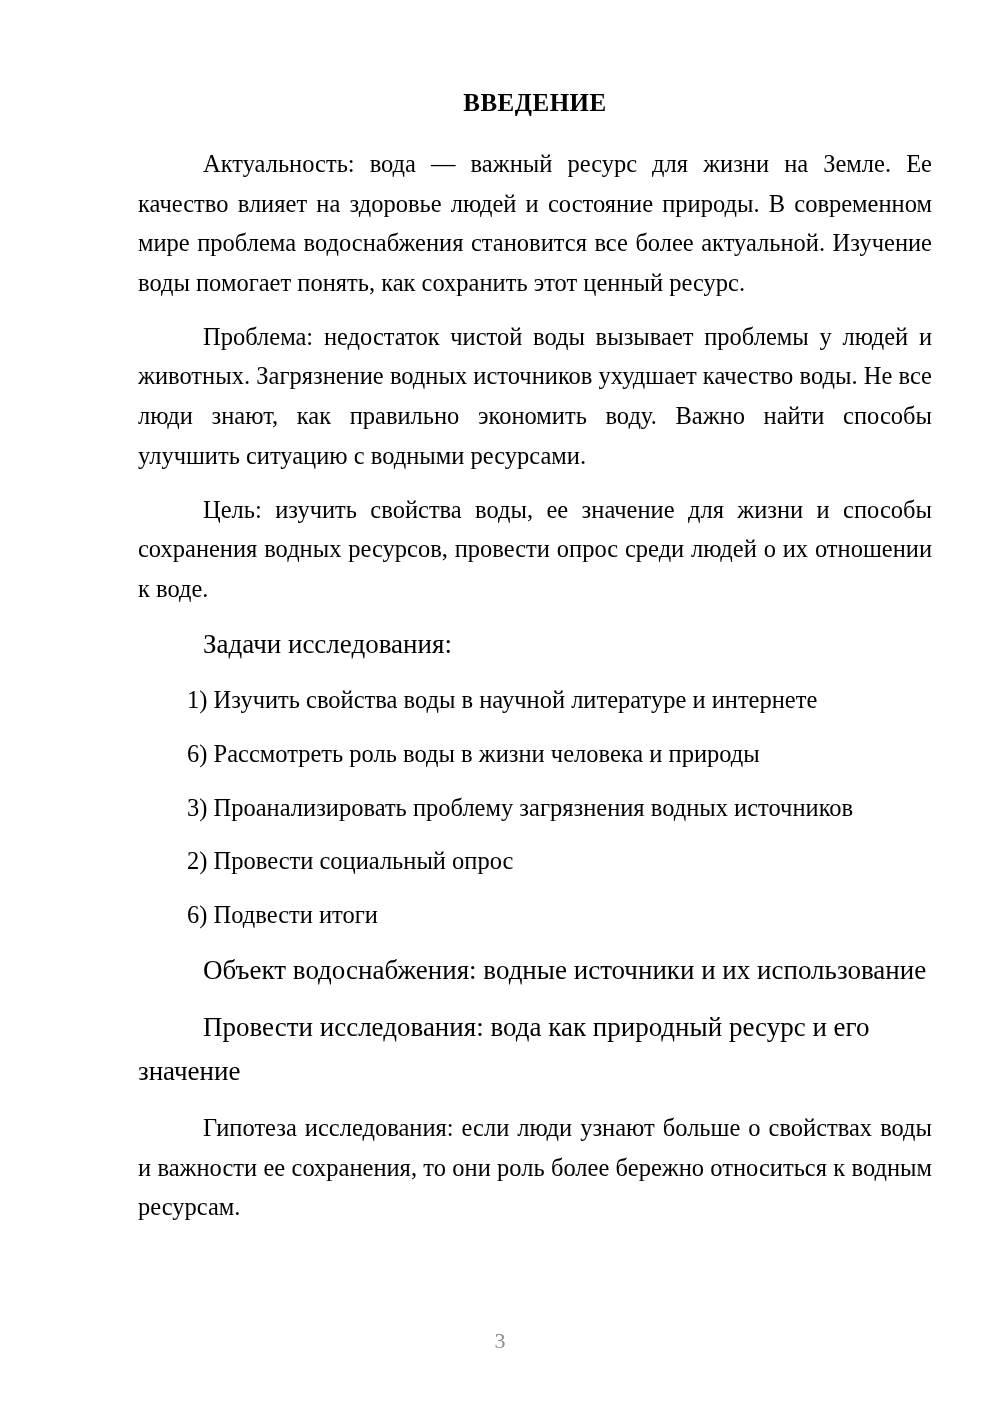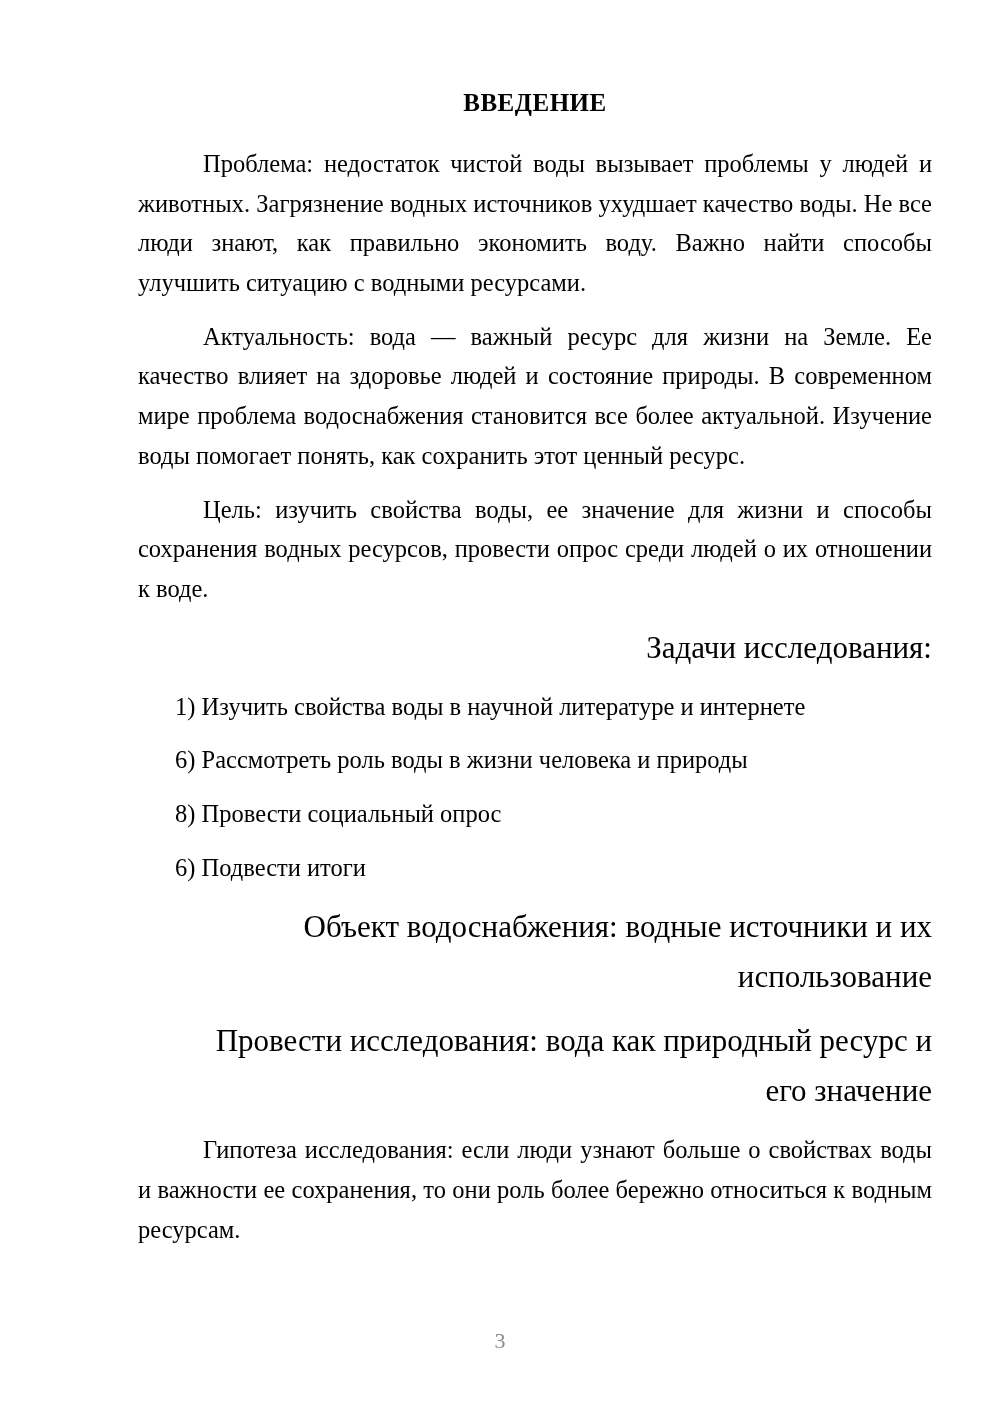--- a/index.html
+++ b/index.html
@@ -36,29 +36,29 @@
   .para {
     font-size: 24.5px;
     line-height: 1.62;
     text-align: justify;
     text-justify: inter-word;
     text-indent: 65px;
     margin: 0 0 14px 0;
     hyphens: none;
   }
   .para-single {
-    font-size: 31px;
+    font-size: 27px;
     line-height: 1.62;
-    text-align: right;
+    text-align: left;
     text-indent: 65px;
     margin: 0 0 14px 0;
   }
   .list {
     list-style: none;
-    margin: 0;
+    margin: 12px;
     padding: 0;
   }
   .list-item {
     font-size: 24.5px;
     line-height: 1.62;
     text-align: left;
     margin: 0 0 14px 0;
     padding-left: 37px;
     text-indent: 0;
   }
@@ -75,32 +75,33 @@
 </style>
 </head>
 <body>
 
 <div class="page">
 
   <div class="content">
 
     <h1 class="doc-heading">ВВЕДЕНИЕ</h1>
 
+    <p class="para">Актуальность: вода — важный ресурс для жизни на Земле. Ее качество влияет на здоровье людей и состояние природы. В современном мире проблема водоснабжения становится все более актуальной. Изучение воды помогает понять, как сохранить этот ценный ресурс.</p>
+
     <p class="para">Проблема: недостаток чистой воды вызывает проблемы у людей и животных. Загрязнение водных источников ухудшает качество воды. Не все люди знают, как правильно экономить воду. Важно найти способы улучшить ситуацию с водными ресурсами.</p>
-
-    <p class="para">Актуальность: вода — важный ресурс для жизни на Земле. Ее качество влияет на здоровье людей и состояние природы. В современном мире проблема водоснабжения становится все более актуальной. Изучение воды помогает понять, как сохранить этот ценный ресурс.</p>
 
     <p class="para">Цель: изучить свойства воды, ее значение для жизни и способы сохранения водных ресурсов, провести опрос среди людей о их отношении к воде.</p>
 
     <p class="para-single">Задачи исследования:</p>
 
     <ul class="list">
       <li class="list-item">1) Изучить свойства воды в научной литературе и интернете</li>
       <li class="list-item">6) Рассмотреть роль воды в жизни человека и природы</li>
-      <li class="list-item">8) Провести социальный опрос</li>
+      <li class="list-item">3) Проанализировать проблему загрязнения водных источников</li>
+      <li class="list-item">2) Провести социальный опрос</li>
       <li class="list-item">6) Подвести итоги</li>
     </ul>
 
     <p class="para-single">Объект водоснабжения: водные источники и их использование</p>
 
     <p class="para-single">Провести исследования: вода как природный ресурс и его значение</p>
 
     <p class="para">Гипотеза исследования: если люди узнают больше о свойствах воды и важности ее сохранения, то они роль более бережно относиться к водным ресурсам.</p>
 
 

